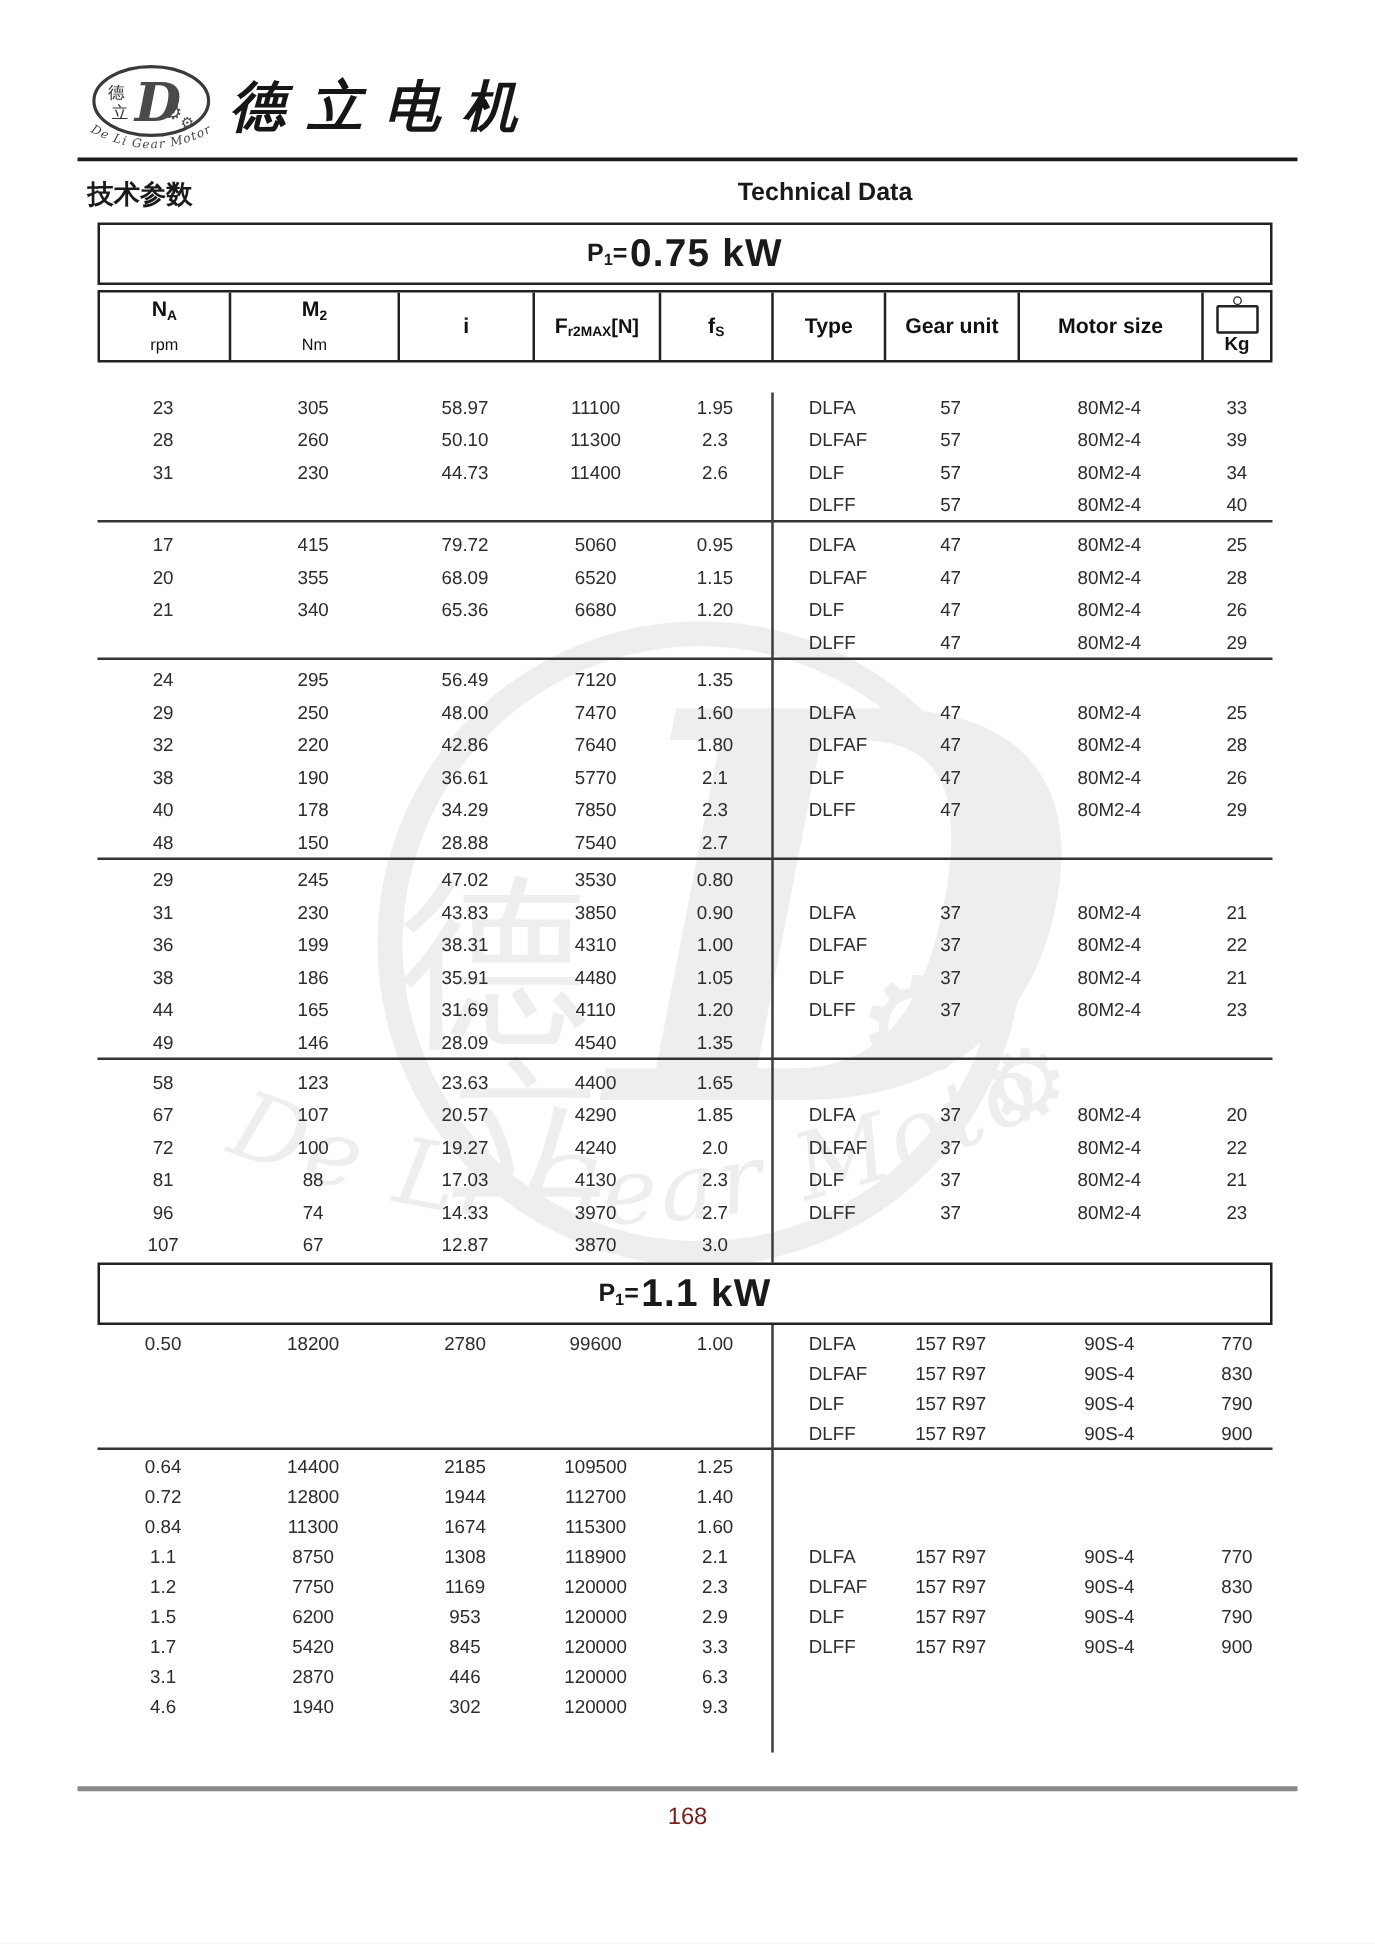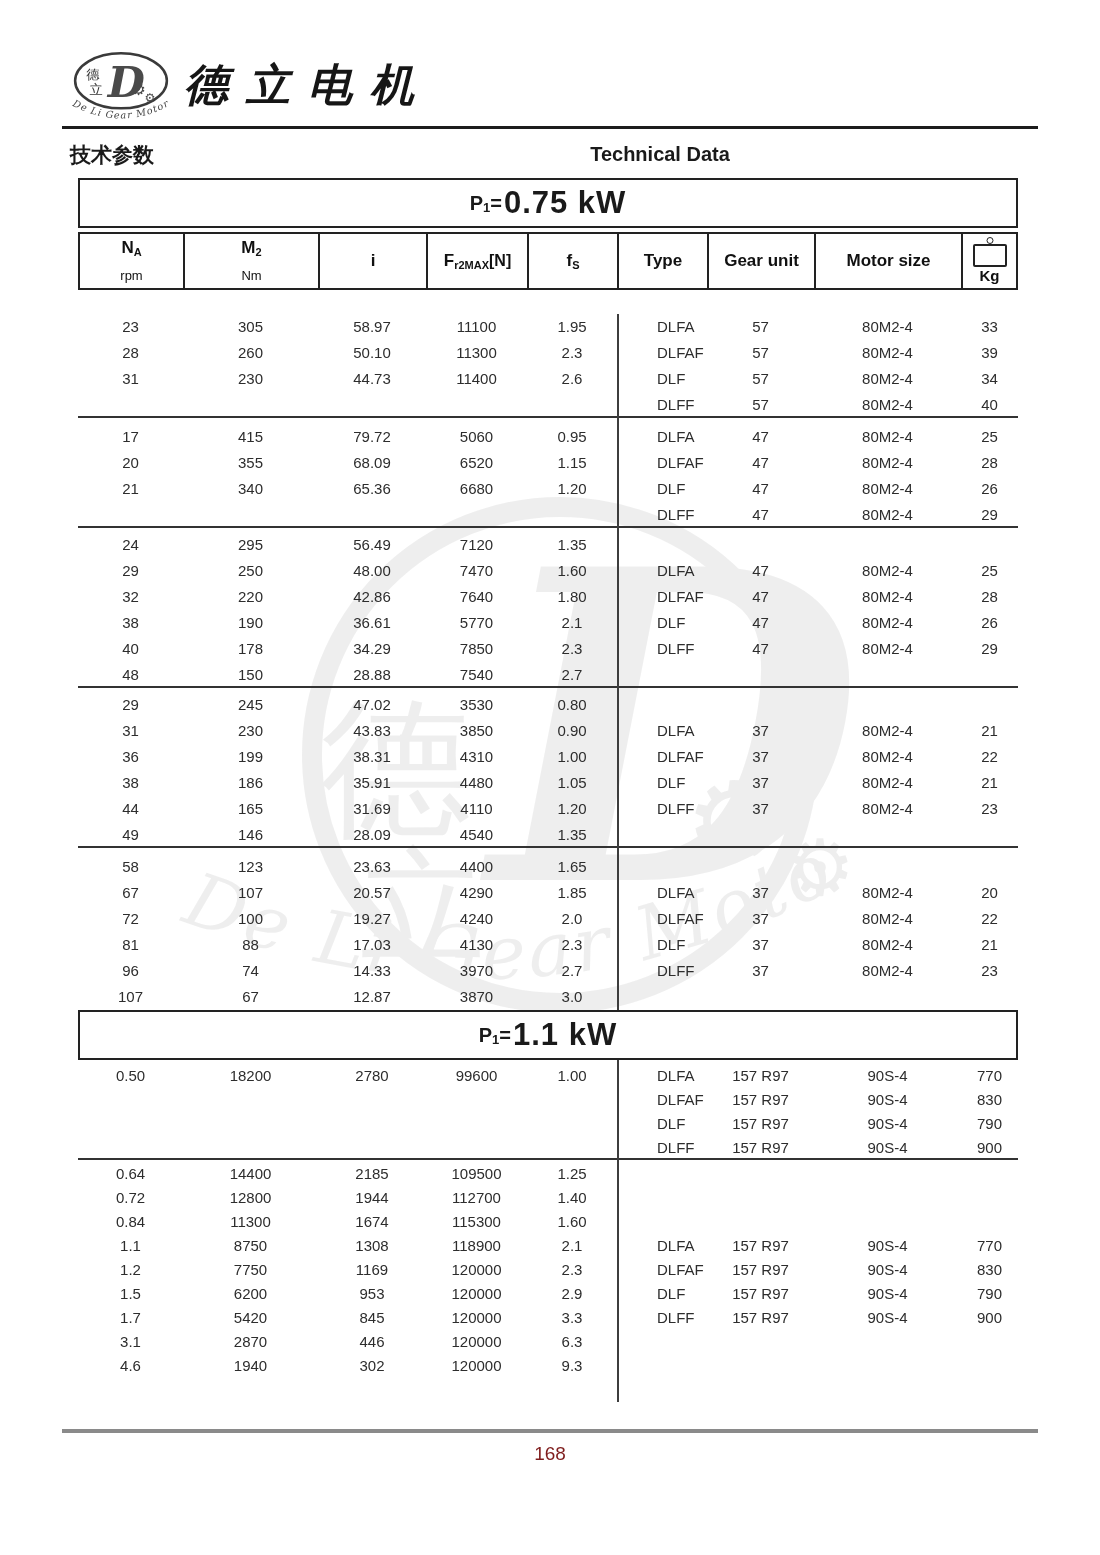--- a/index.html
+++ b/index.html
@@ -71,21 +71,21 @@
   #blk-0-4{height:162px; padding-top:6px;}
   #blk-1-0{height:100px; padding-top:4px;}
   #blk-1-1{height:242px; padding-top:2px;}
   .rh26 .trow { height:26px; line-height:26px; }
   .rh24 .trow { height:24px; line-height:24px; }
   .off1 { margin-top:26px; }
   .off3 { margin-top:72px; }
   .trow { display:flex; }
   .tcell { font-size:15px; color:#2d2d2d; text-align:center; box-sizing:border-box; }
   .lc0{width:105px} .lc1{width:135px} .lc2{width:108px} .lc3{width:101px} .lc4{width:90px}
-  .rc0{width:90px; text-align:left; padding-left:40px;}
+  .rc0{width:90px; text-align:left; padding-left:30px;}
   .rc1{width:107px} .rc2{width:147px} .rc3{width:57px}
   .banner.mid { position:relative; z-index:2; }
 
   
   .footer-rule { position:absolute; left:62px; top:1429px; width:976px; height:4px; background:#8a8a8a; }
   .pagenum { position:absolute; left:0; right:0; top:1443px; text-align:center; font-size:19px; color:#7f1d1d; }
 </style>
 </head>
 <body>
 

